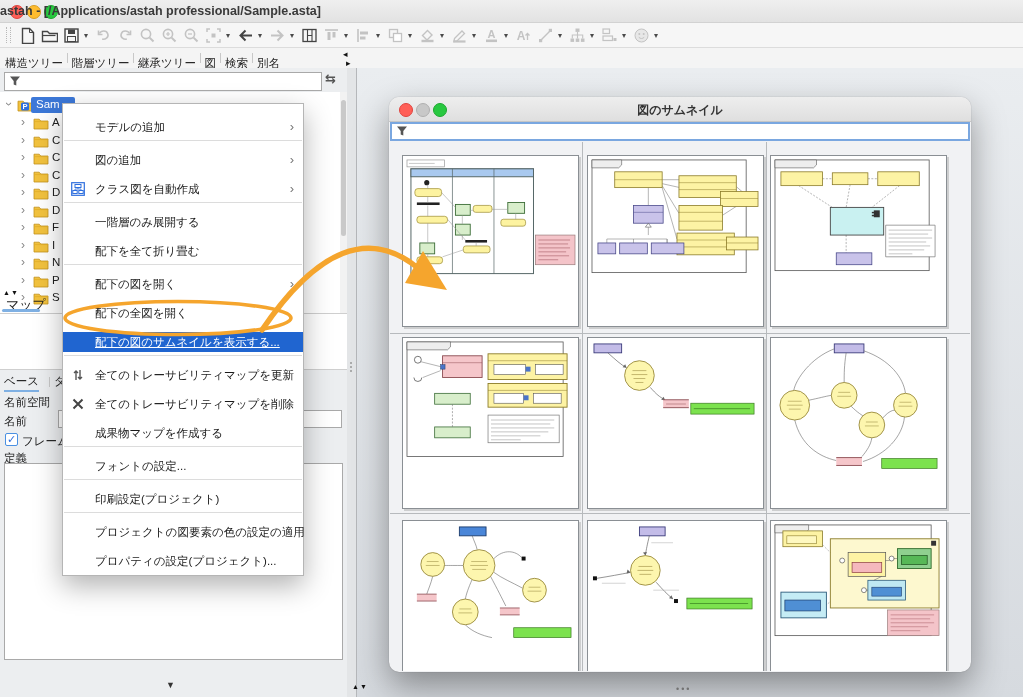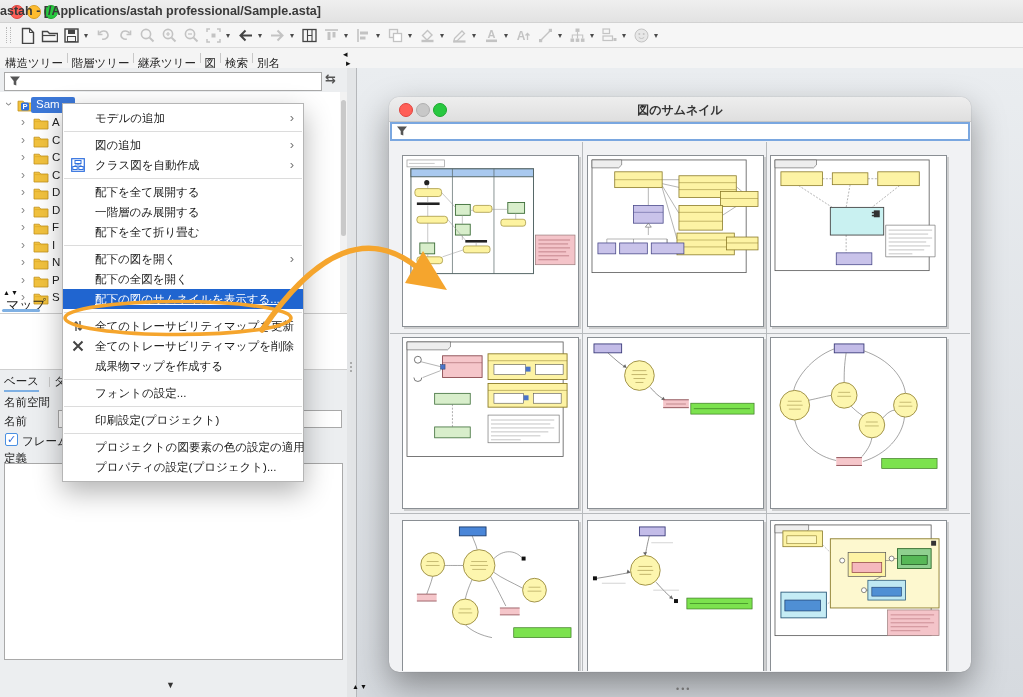--- a/index.html
+++ b/index.html
@@ -63,21 +63,21 @@
   .tw-tl.gray{left:27px;background:#c8c8c8;border:0.5px solid #b0b0b0;}
   .tw-tl.green{left:44px;background:#28c840;border:0.5px solid #1da82f;}
   .tw-filter{position:absolute;left:1px;top:25px;width:580px;height:19px;background:#fff;border:2px solid #7aa7e0;box-sizing:border-box;}
   .tw-content{position:absolute;left:1px;top:45px;width:580px;height:529px;background:#f1f2f4;overflow:hidden;border-radius:0 0 10px 10px;}
   .gridline-v{position:absolute;top:0;width:1px;height:529px;background:#b7babd;}
   .gridline-h{position:absolute;left:0;width:580px;height:1px;background:#b7babd;}
   .page{position:absolute;width:177px;height:172px;background:#fff;border:1px solid #8a8f94;box-shadow:2px 2px 0 rgba(0,0,0,.15);box-sizing:border-box;}
   .page svg{display:block;width:175px;height:168px;}
   
   .cmenu{position:absolute;left:62px;top:103px;width:242px;background:#fff;border:1px solid #b5b5b5;box-shadow:0 10px 26px rgba(0,0,0,.3);padding:4px 0;z-index:50;box-sizing:border-box;}
-  .mi{position:relative;height:20px;line-height:20px;padding:0 10px 0 32px;font-size:11.5px;color:#1a1a1a;white-space:nowrap;}
+  .mi{position:relative;height:20px;line-height:20px;padding:0 10px 0 32px;font-size:11.5px;color:#1a1a1a;white-space:nowrap;margin-top:9px;}
   .mi.hl{background:#2065d0;color:#fff;text-decoration:underline;}
   .mi .ico{position:absolute;left:8px;top:3px;width:14px;height:14px;}
   .mi .ico svg{width:14px;height:14px;}
   .mi .sub{position:absolute;right:9px;top:0;font-size:13px;color:#777;}
   .msep{height:1px;background:#dcdcdc;margin:3px 1px;}
   
   .annot{position:absolute;left:0;top:0;width:1023px;height:697px;pointer-events:none;z-index:70;}
   .dots3{position:absolute;left:676px;top:684px;color:#8a8a8a;font-size:9px;letter-spacing:2px;}
   .updown2{position:absolute;left:352px;top:683px;font-size:7px;color:#111;letter-spacing:1px;}
 </style>
@@ -662,21 +662,20 @@
       <div class="msep"></div>
       <div class="mi"><span>図の追加</span><span class="sub">›</span></div>
       <div class="mi"><span class="ico"><svg viewBox="0 0 14 14">
             <rect x="0.7" y="0.7" width="12.6" height="12.6" fill="#fff" stroke="#2f6fde" stroke-width="1.2"></rect>
             <rect x="4" y="2.5" width="6" height="3" fill="none" stroke="#2f6fde"></rect>
             <rect x="1.8" y="8.5" width="4.4" height="3" fill="none" stroke="#2f6fde"></rect>
             <rect x="7.8" y="8.5" width="4.4" height="3" fill="none" stroke="#2f6fde"></rect>
             <path d="M7 5.5V7M4 8.5V7h6v1.5" fill="none" stroke="#2f6fde" stroke-width="0.8"></path>
           </svg></span><span>クラス図を自動作成</span><span class="sub">›</span></div>
       <div class="msep"></div>
-      <div class="mi"><span>配下を全て展開する</span></div>
       <div class="mi"><span>一階層のみ展開する</span></div>
       <div class="mi"><span>配下を全て折り畳む</span></div>
       <div class="msep"></div>
       <div class="mi"><span>配下の図を開く</span><span class="sub">›</span></div>
       <div class="mi"><span>配下の全図を開く</span></div>
       <div class="mi hl"><span>配下の図のサムネイルを表示する...</span></div>
       <div class="msep"></div>
       <div class="mi"><span class="ico"><svg viewBox="0 0 14 14">
             <path d="M5 12V3M3 5l2-2 2 2" fill="none" stroke="#555" stroke-width="1.4"></path>
             <path d="M9 2v9M7 9l2 2 2-2" fill="none" stroke="#555" stroke-width="1.4"></path>

